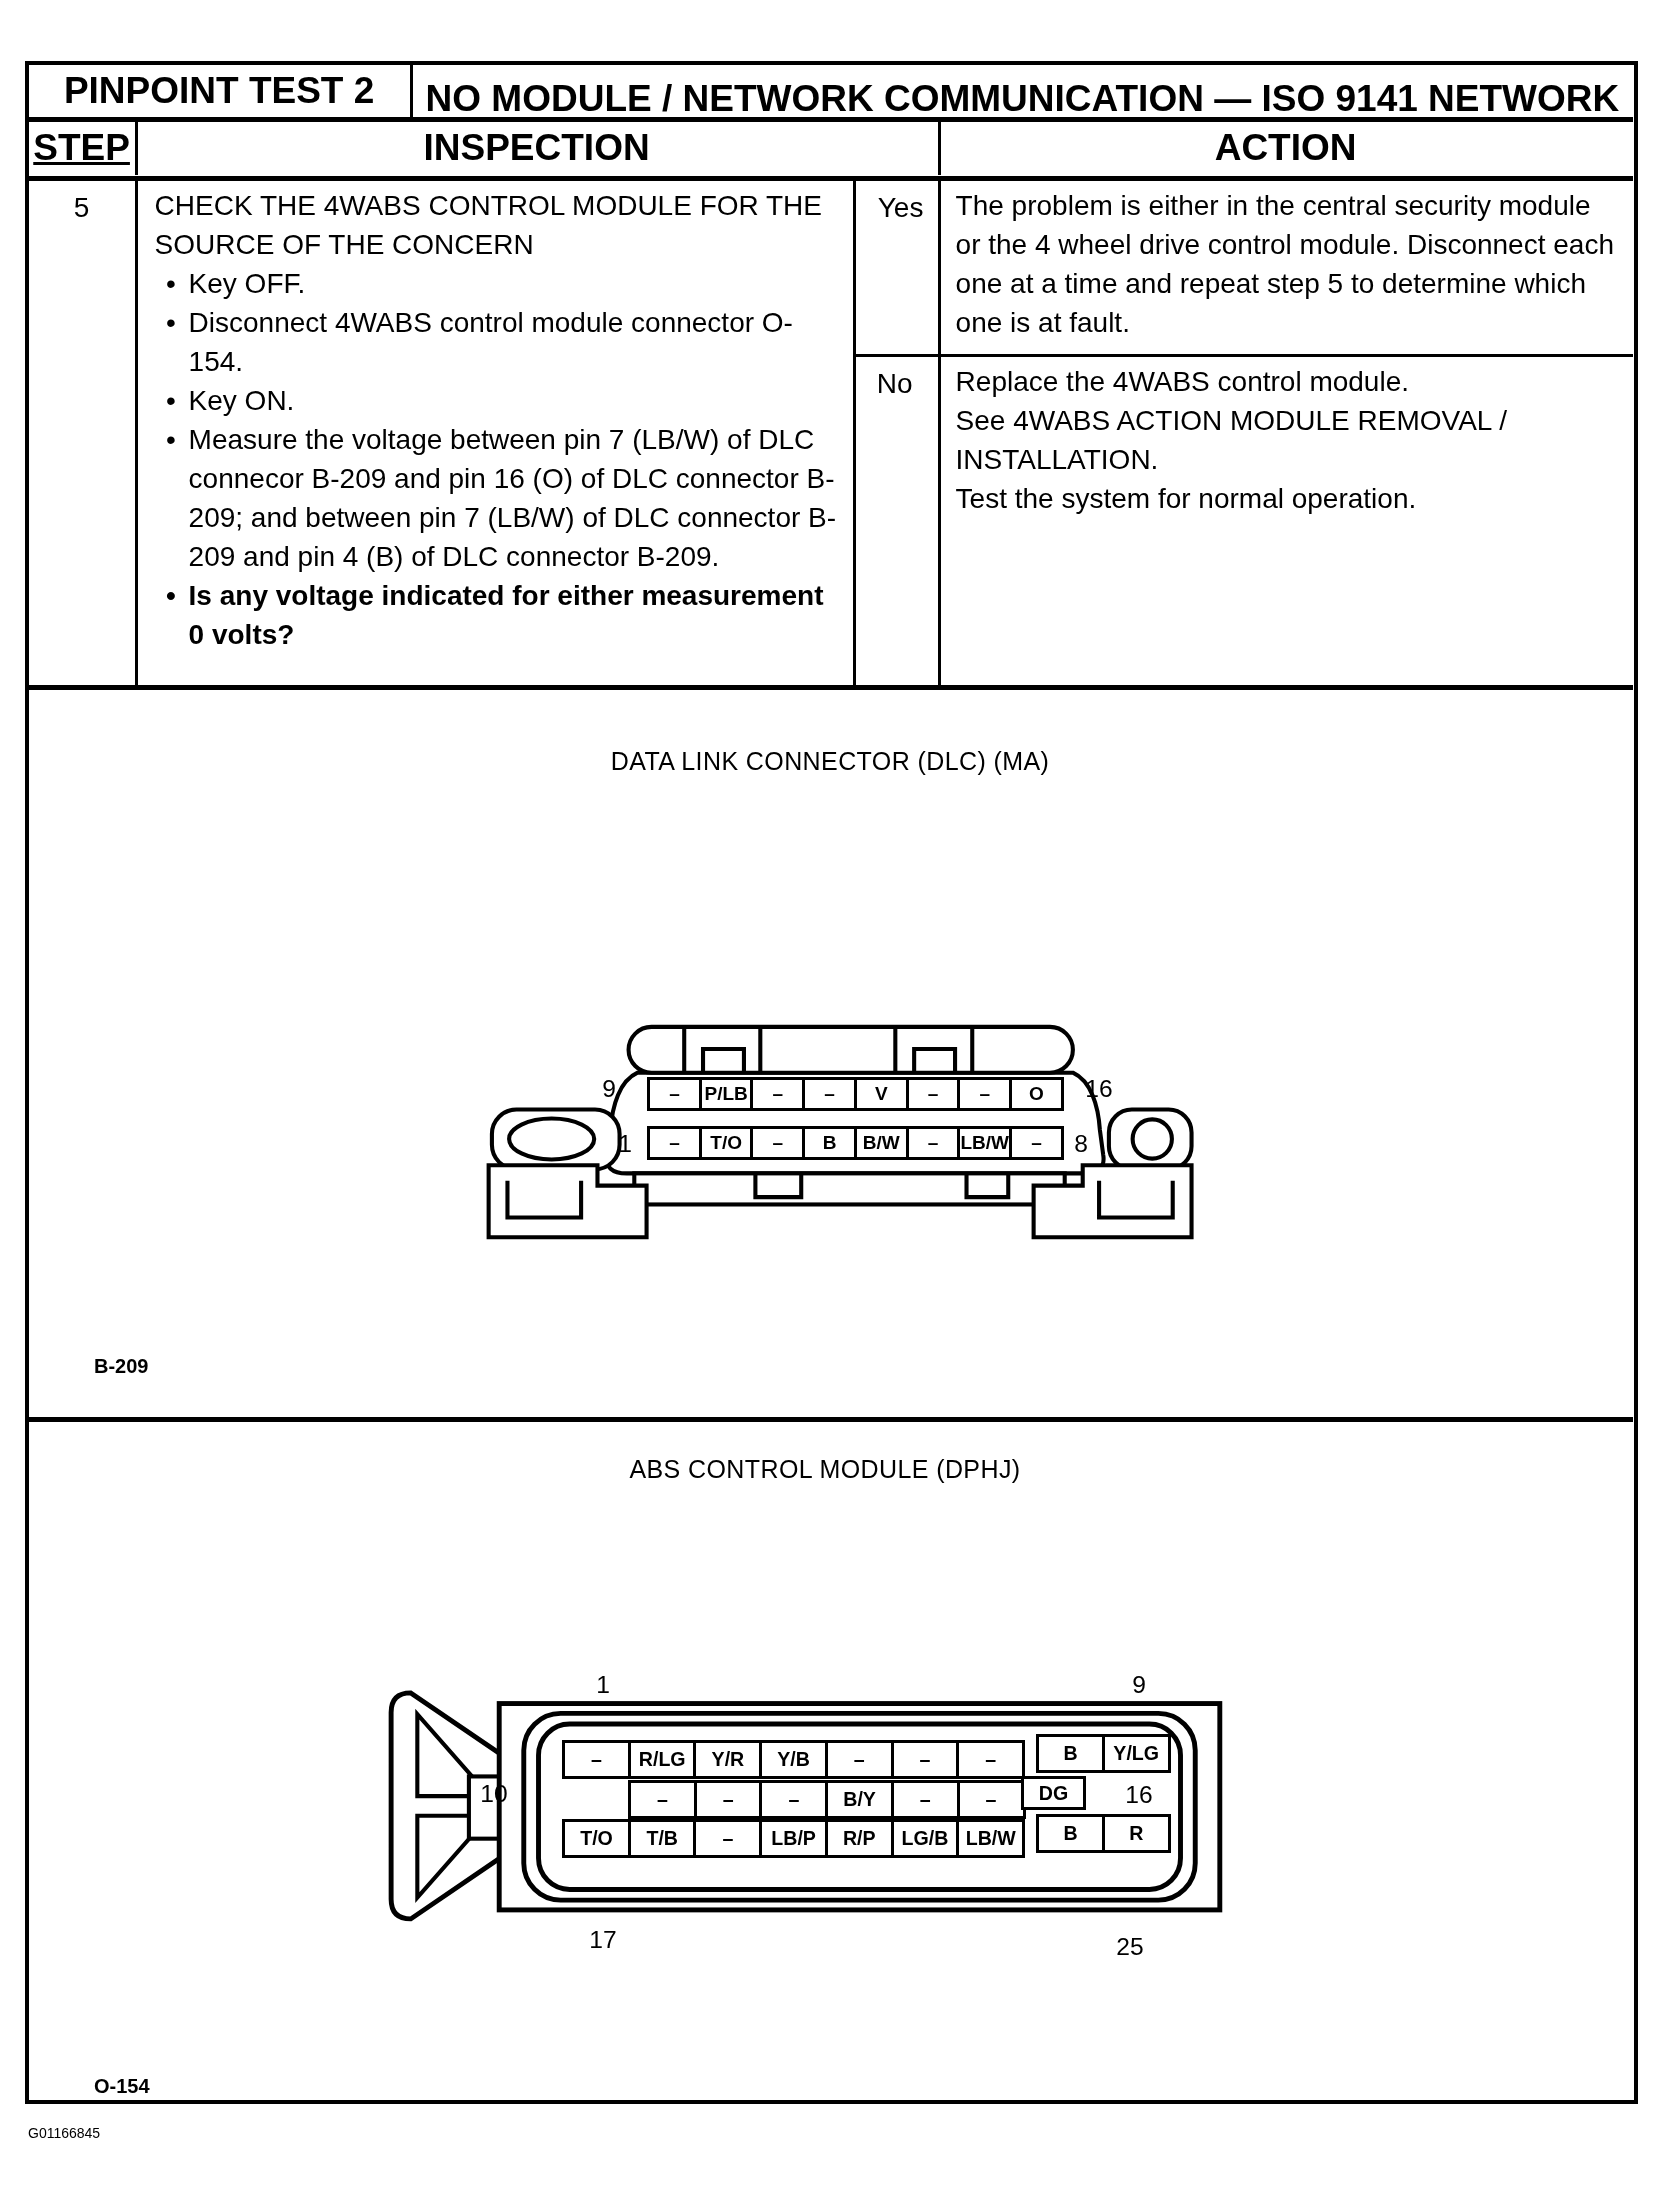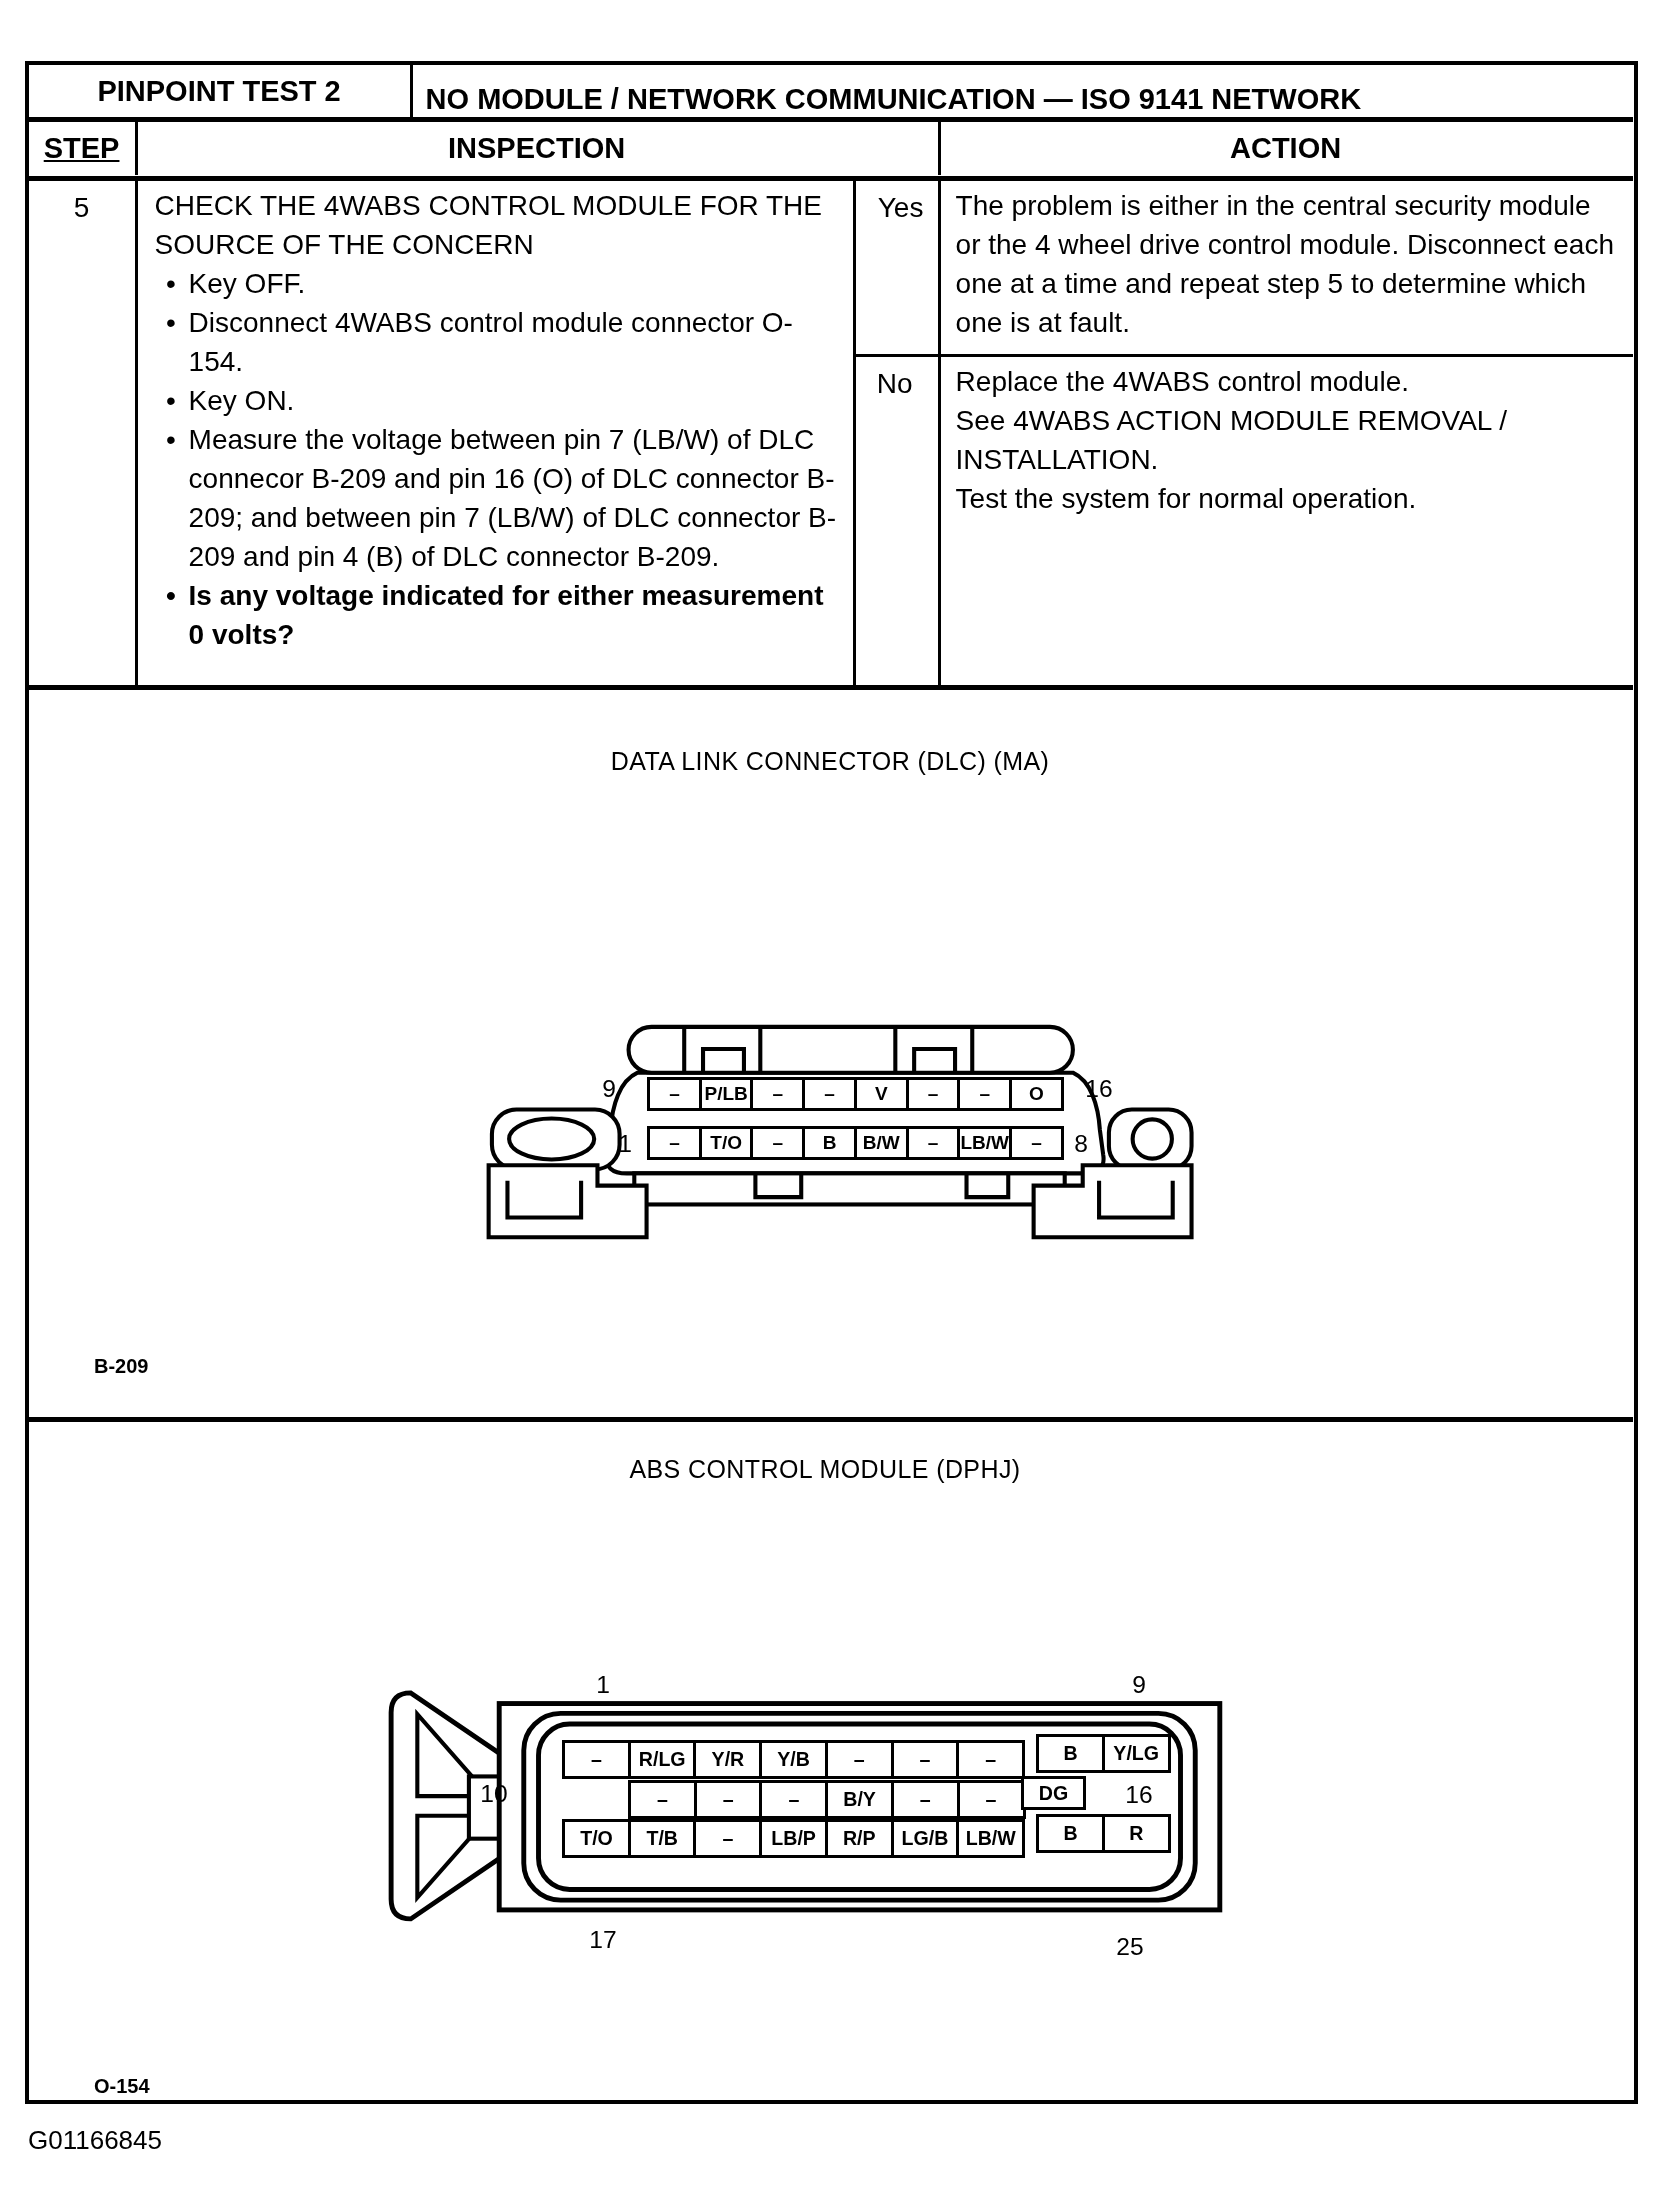--- a/index.html
+++ b/index.html
@@ -12,40 +12,40 @@
   .frame {
     position:absolute; left:24.6px; top:61px; width:1613px; height:2043px;
     border:4.1px solid #000;
   }
   .abs { position:absolute; }
   .hline { position:absolute; background:#000; height:3.3px; }
   .vline { position:absolute; background:#000; width:3.3px; }
   .thick { height:4.9px; }
 
   
-  .hdr-cell { display:flex; align-items:center; font-weight:bold; font-size:29px; }
+  .hdr-cell { display:flex; align-items:center; font-weight:bold; font-size:37px; }
   .hdr-center { justify-content:center; }
   .hdr-left { padding-left:13px; }
 
   
   .body-txt { font-size:28px; line-height:39px; }
   .step-num { font-size:28px; text-align:center; width:100%; }
   .insp-head { text-transform:none; padding-right:4.9px; }
   .bullet-row { display:flex; }
   .bullet-dot { width:34px; padding-left:11.5px; font-size:28px; }
   .bullet-text { flex:1; }
   .bullet-row.bold { font-weight:bold; }
   .result-lines p { margin:0; }
 
   
   .sec-title { position:absolute; font-size:25px; letter-spacing:0.4px; white-space:nowrap; transform:translate(-50%,0); }
 
   
   .conn-id { position:absolute; font-size:20px; font-weight:bold; }
-  .fig-id { position:absolute; font-size:26px; }
+  .fig-id { position:absolute; font-size:14px; }
 
   
   .pin-row { position:absolute; display:flex; }
   .pin-cell {
     border:3.3px solid #000; background:#fff; display:flex; align-items:center;
     justify-content:center; font-weight:bold; flex:none;
   }
   .pin-row .pin-cell + .pin-cell { margin-left:-3.3px; }
   .dlc-cells .pin-cell { width:55px; height:34px; font-size:19px; }
   .abs-cells .pin-cell { width:69px; height:39px; font-size:19.6px; }

